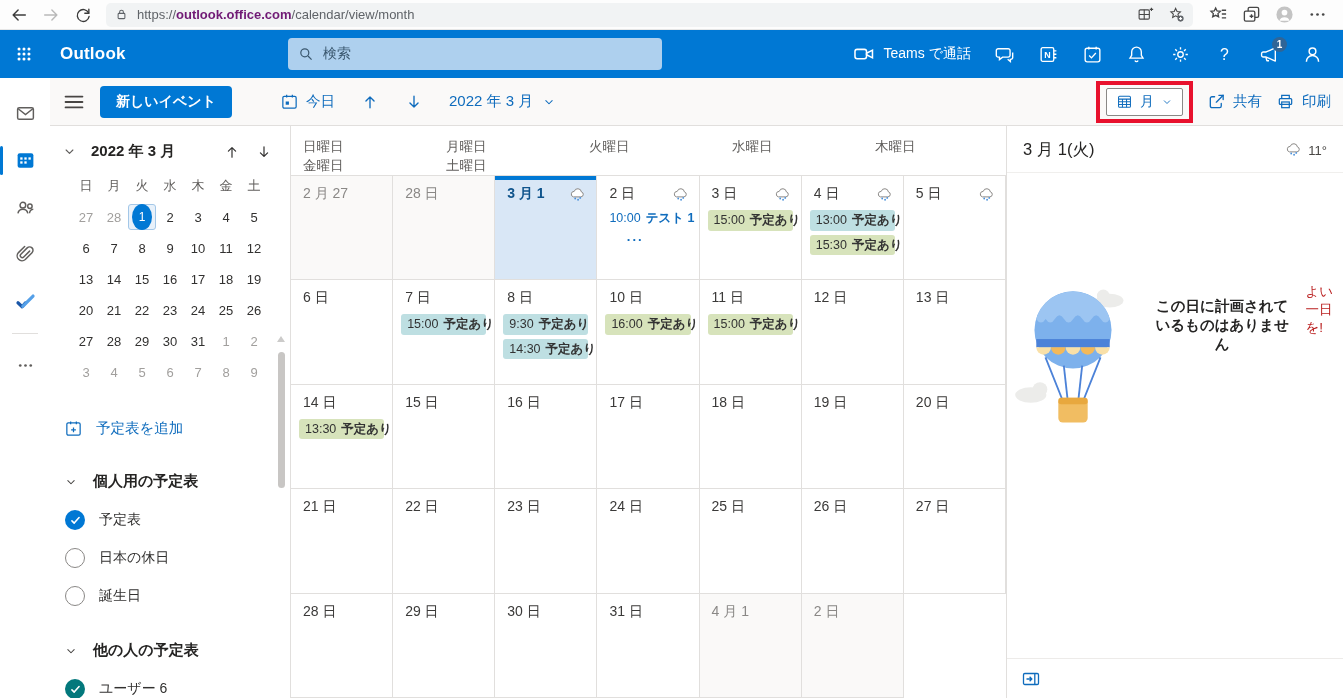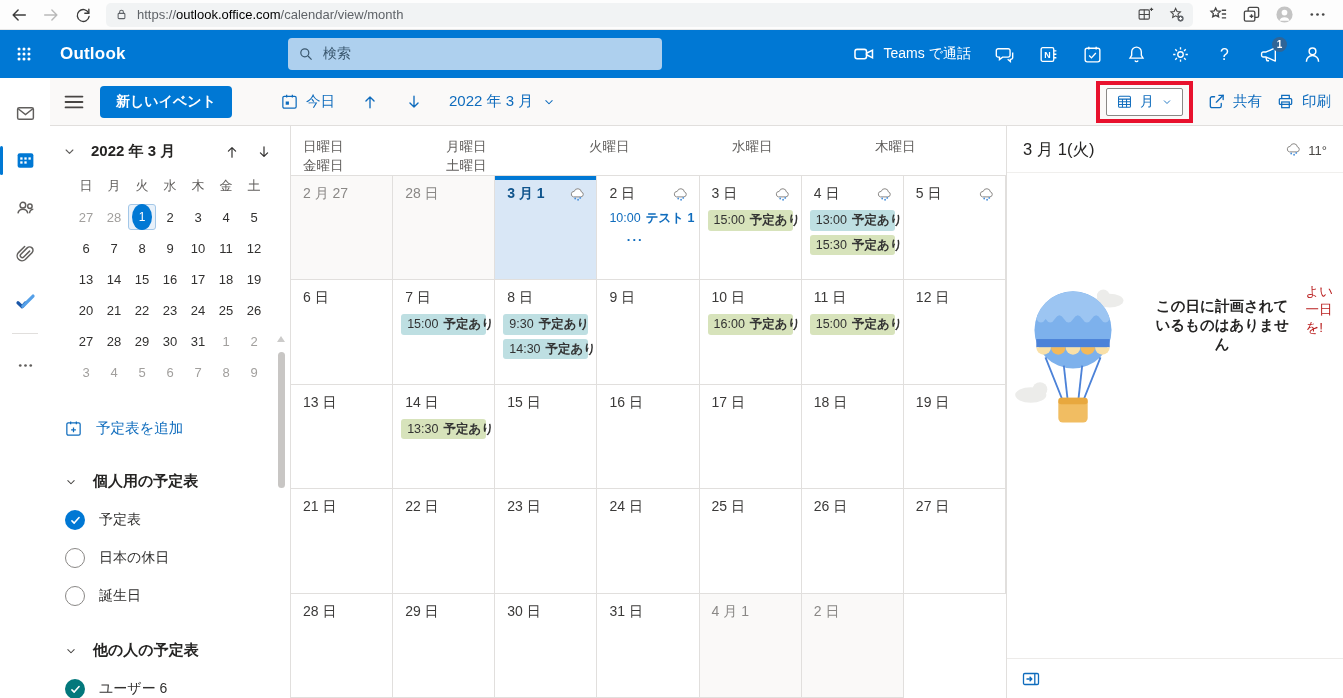--- a/index.html
+++ b/index.html
@@ -10,21 +10,21 @@
   .icon svg{width:100%;height:100%}
 
   
   .browser-bar{height:30px;flex:0 0 30px;display:flex;align-items:center;background:#fdfdfd;border-bottom:1px solid #e6e6e6;padding:0 10px;gap:8px}
   .bnav{display:flex;align-items:center;gap:14px;color:#3c3c3c;margin-right:6px}
   .bnav .icon{width:18px;height:18px;cursor:pointer}
   .bnav .disabled{color:#b9b9b9}
   .address-bar{flex:1;height:24px;background:#f1f3f4;border-radius:5px;display:flex;align-items:center;padding:0 8px;gap:8px;color:#5f6368}
   .address-bar .icon{width:15px;height:15px}
   .url{font-size:13px;white-space:nowrap;color:#5f6368}
-  .url .strong{color:#000000;font-weight:400}
+  .url .strong{color:#701a75;font-weight:700}
   .addr-spacer{flex:1}
   .field-icons,.browser-right{display:flex;align-items:center;gap:14px;color:#474747}
   .field-icons .icon{width:17px;height:17px}
   .browser-right{padding:0 6px 0 8px}
   .browser-right .icon{width:19px;height:19px}
 
   
   .ms-header{height:48px;flex:0 0 48px;background:var(--accent);display:flex;align-items:center;color:#fff;position:relative}
   .waffle{width:48px;height:48px;display:flex;align-items:center;justify-content:center;cursor:pointer}
   .waffle .icon{width:18px;height:18px}
@@ -713,26 +713,20 @@
                     <span class="n">予定あり</span>
                   </div>
                   <div class="chip teal">
                     <span class="t">14:30</span>
                     <span class="n">予定あり</span>
                   </div>
                 </div>
               </div>
               <div class="cell">
                 <div class="cell-head">
-                  <span class="dlabel">9 日</span>
-                </div>
-                <div class="evts"></div>
-              </div>
-              <div class="cell">
-                <div class="cell-head">
                   <span class="dlabel">10 日</span>
                 </div>
                 <div class="evts">
                   <div class="chip green">
                     <span class="t">16:00</span>
                     <span class="n">予定あり</span>
                   </div>
                 </div>
               </div>
               <div class="cell">
@@ -789,20 +783,26 @@
               </div>
               <div class="cell">
                 <div class="cell-head">
                   <span class="dlabel">18 日</span>
                 </div>
                 <div class="evts"></div>
               </div>
               <div class="cell">
                 <div class="cell-head">
                   <span class="dlabel">19 日</span>
+                </div>
+                <div class="evts"></div>
+              </div>
+              <div class="cell">
+                <div class="cell-head">
+                  <span class="dlabel">20 日</span>
                 </div>
                 <div class="evts"></div>
               </div>
               <div class="cell">
                 <div class="cell-head">
                   <span class="dlabel">21 日</span>
                 </div>
                 <div class="evts"></div>
               </div>
               <div class="cell">

